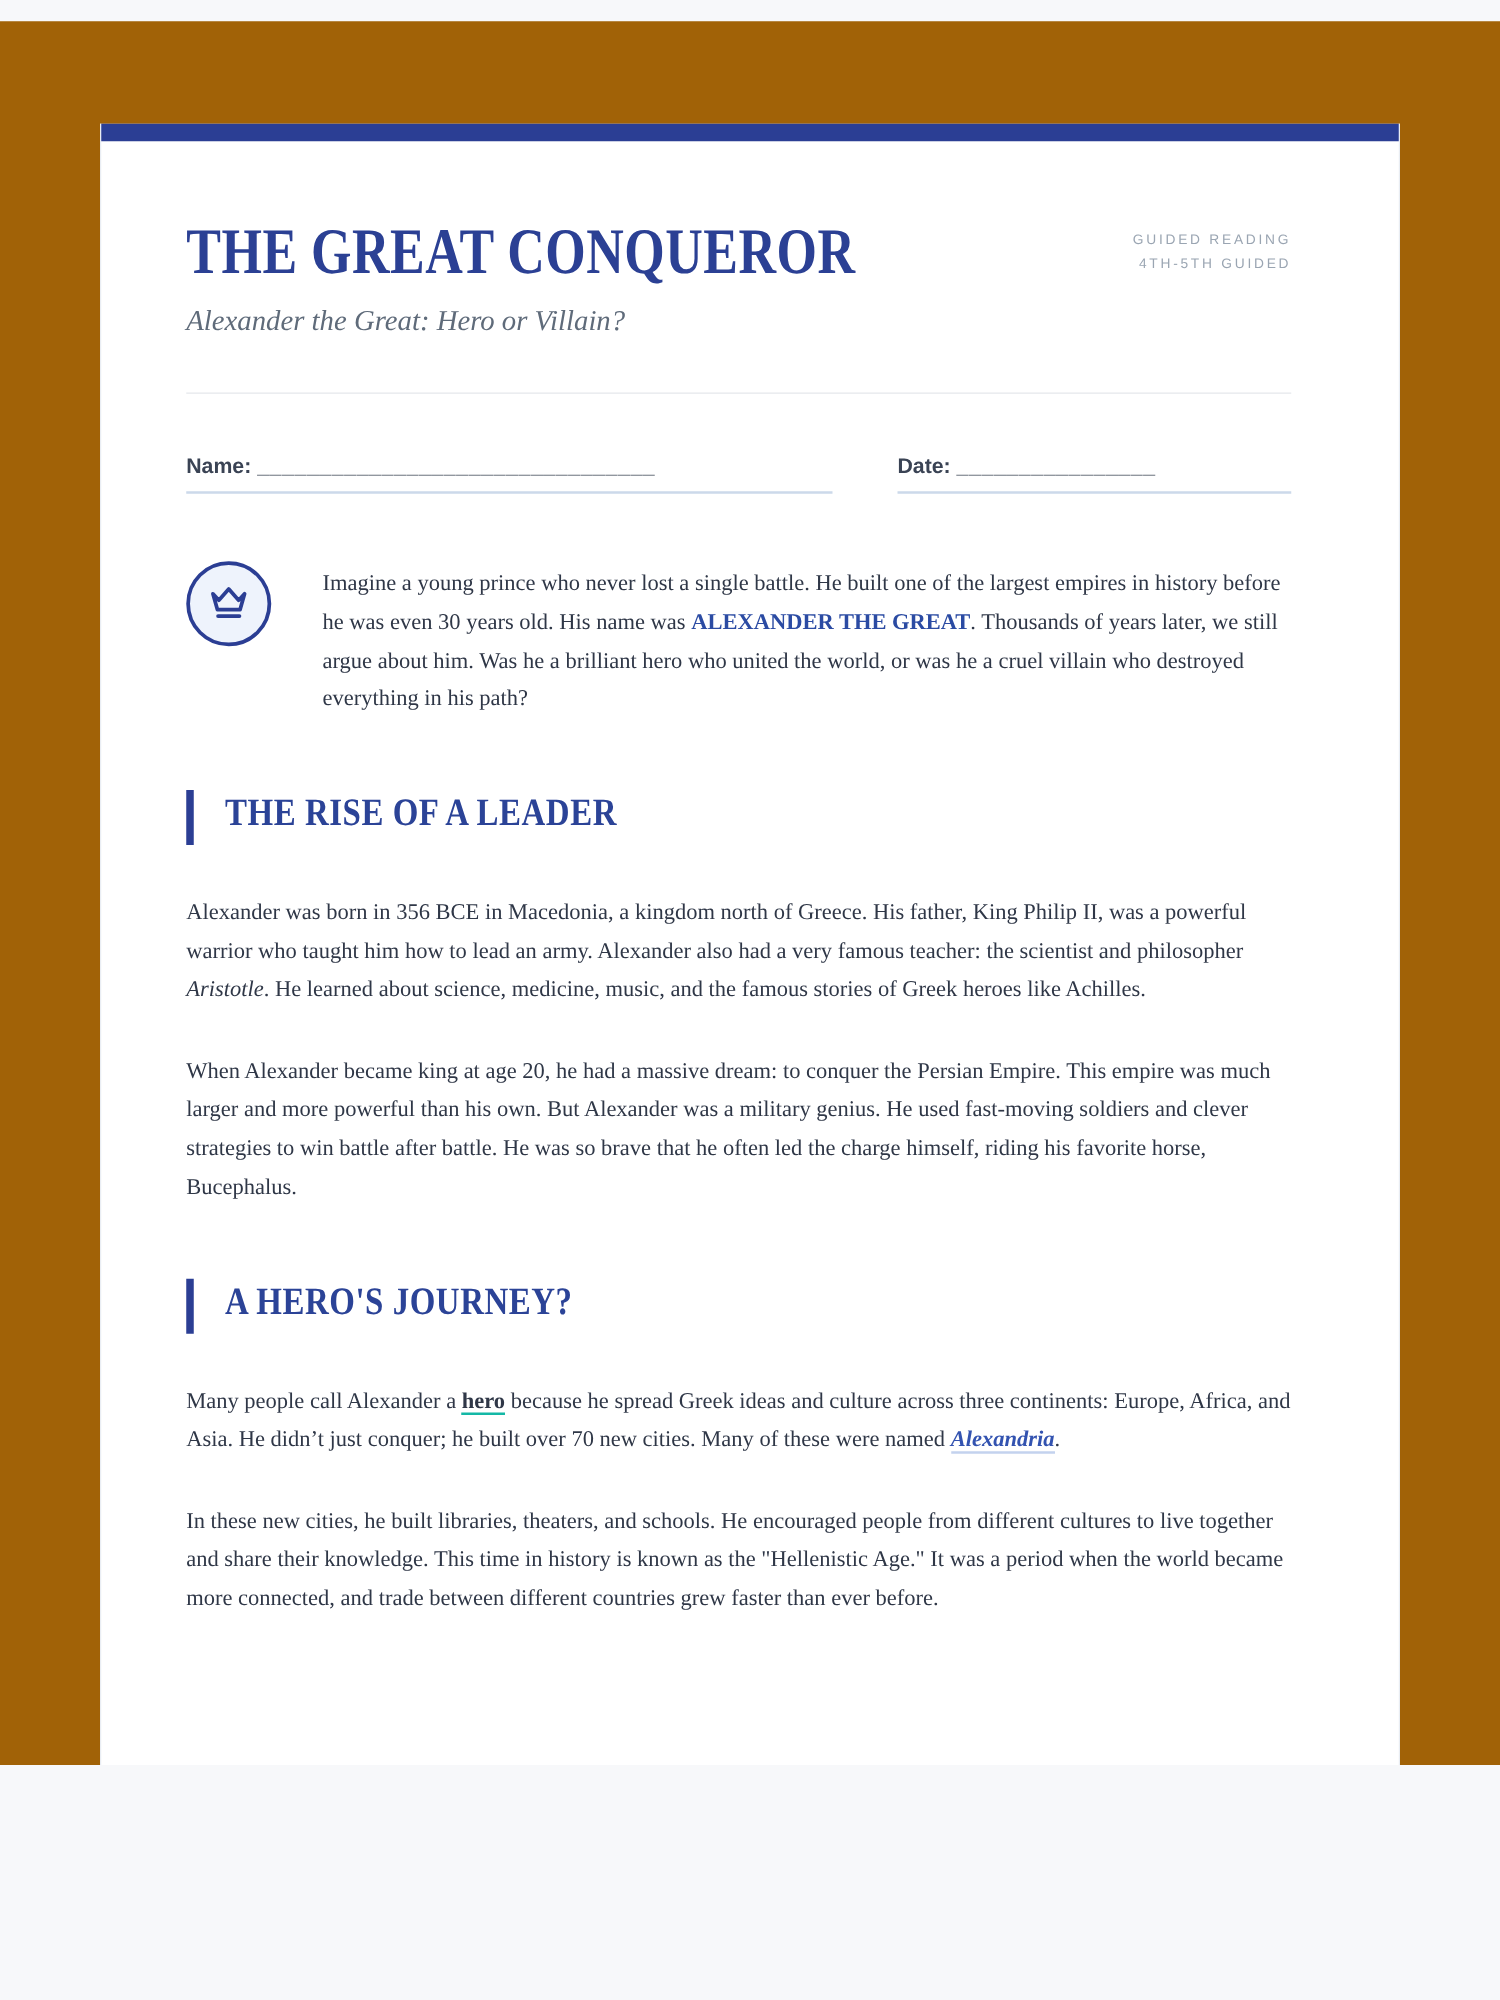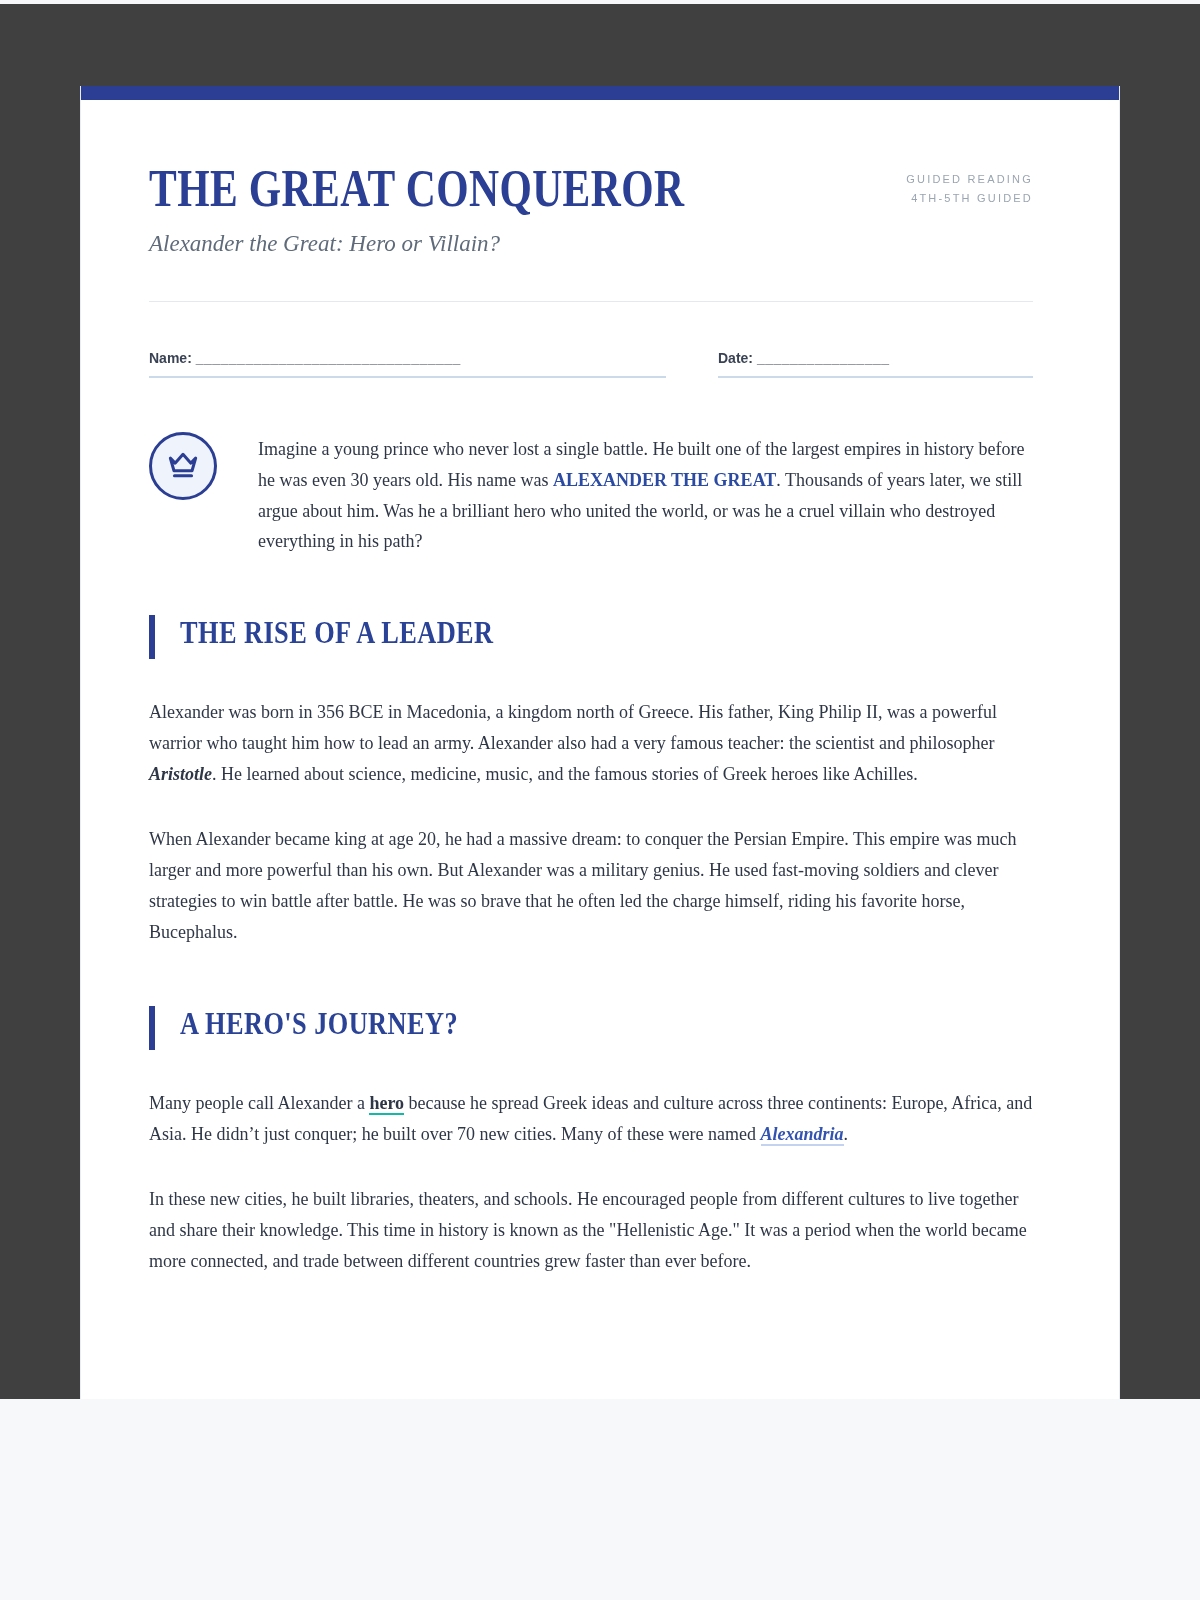--- a/index.html
+++ b/index.html
@@ -1,20 +1,20 @@
 <!DOCTYPE html>
 <html><head>
 <meta charset="utf-8">
 <style>
   * { margin:0; padding:0; box-sizing:border-box; }
   html,body { background:#f7f8fa; }
   body { font-family:"Liberation Serif", serif; }
   .viewport {
-    width:1200px; height:1395px; margin:4px auto;
-    background:#404040; overflow:hidden; position:relative;
+    width:1200px; height:1395px; margin:17px auto;
+    background:#a16207; overflow:hidden; position:relative;
   }
   .card {
     width:1040px; margin:82px auto 0 auto; background:#ffffff;
     min-height:1518px; border:1px solid #e9edf3; border-top:none;
   }
   .top-bar { height:14px; background:#2b3e94; }
   .content { padding:62px 86px 60px 68px; }
 
   
   .header-row { display:flex; justify-content:space-between; align-items:flex-start; }
@@ -28,21 +28,21 @@
     color:#9aa5b2; font-size:11px; letter-spacing:2.2px; line-height:1.75;
     padding-top:8px; white-space:nowrap;
   }
   .doc-subtitle { font-style:italic; color:#5f6b7a; font-size:23px; margin-top:14px; }
   .rule { border:none; border-top:1px solid #e5e8ec; margin-top:44px; }
 
   
   .fields-row {
     display:flex; margin-top:48px;
     font-family:"Liberation Sans", sans-serif; font-weight:bold;
-    color:#3a4354; font-size:14px;
+    color:#3a4354; font-size:17px;
   }
   .field { border-bottom:2px solid #ccd9ea; padding-bottom:10px; white-space:nowrap; overflow:hidden; }
   .field-name { width:517px; margin-right:52px; }
   .field-date { flex:1; }
   .blank { color:#4a5360; font-weight:bold; letter-spacing:0.5px; }
 
   
   .intro-row { display:flex; margin-top:54px; }
   .crown-circle {
     width:68px; height:68px; border-radius:50%; flex-shrink:0;
@@ -57,21 +57,21 @@
   
   .section-heading { display:flex; align-items:flex-start; margin-top:58px; }
   .heading-bar { width:6px; height:44px; background:#2b3e94; margin-right:25px; flex-shrink:0; }
   .heading-text {
     font-size:31px; font-weight:bold; color:#2b4397;
     transform:scaleX(0.85); transform-origin:left center; white-space:nowrap;
     letter-spacing:0.5px;
   }
   .para { margin-top:34px; }
   .section-heading + .para { margin-top:38px; }
-  .term-dark { font-weight:bold; font-style:italic; }
+  .term-dark { font-weight:normal; font-style:italic; }
   .term-blue { font-weight:bold; font-style:italic; color:#3353b0; border-bottom:2px solid #c3d2ee; }
   .term-underline { font-weight:bold; border-bottom:2px solid #14b8a6; }
 </style>
 </head>
 <body>
 
 <div class="viewport">
   <div class="card">
     <div class="top-bar"></div>
     <div class="content">

